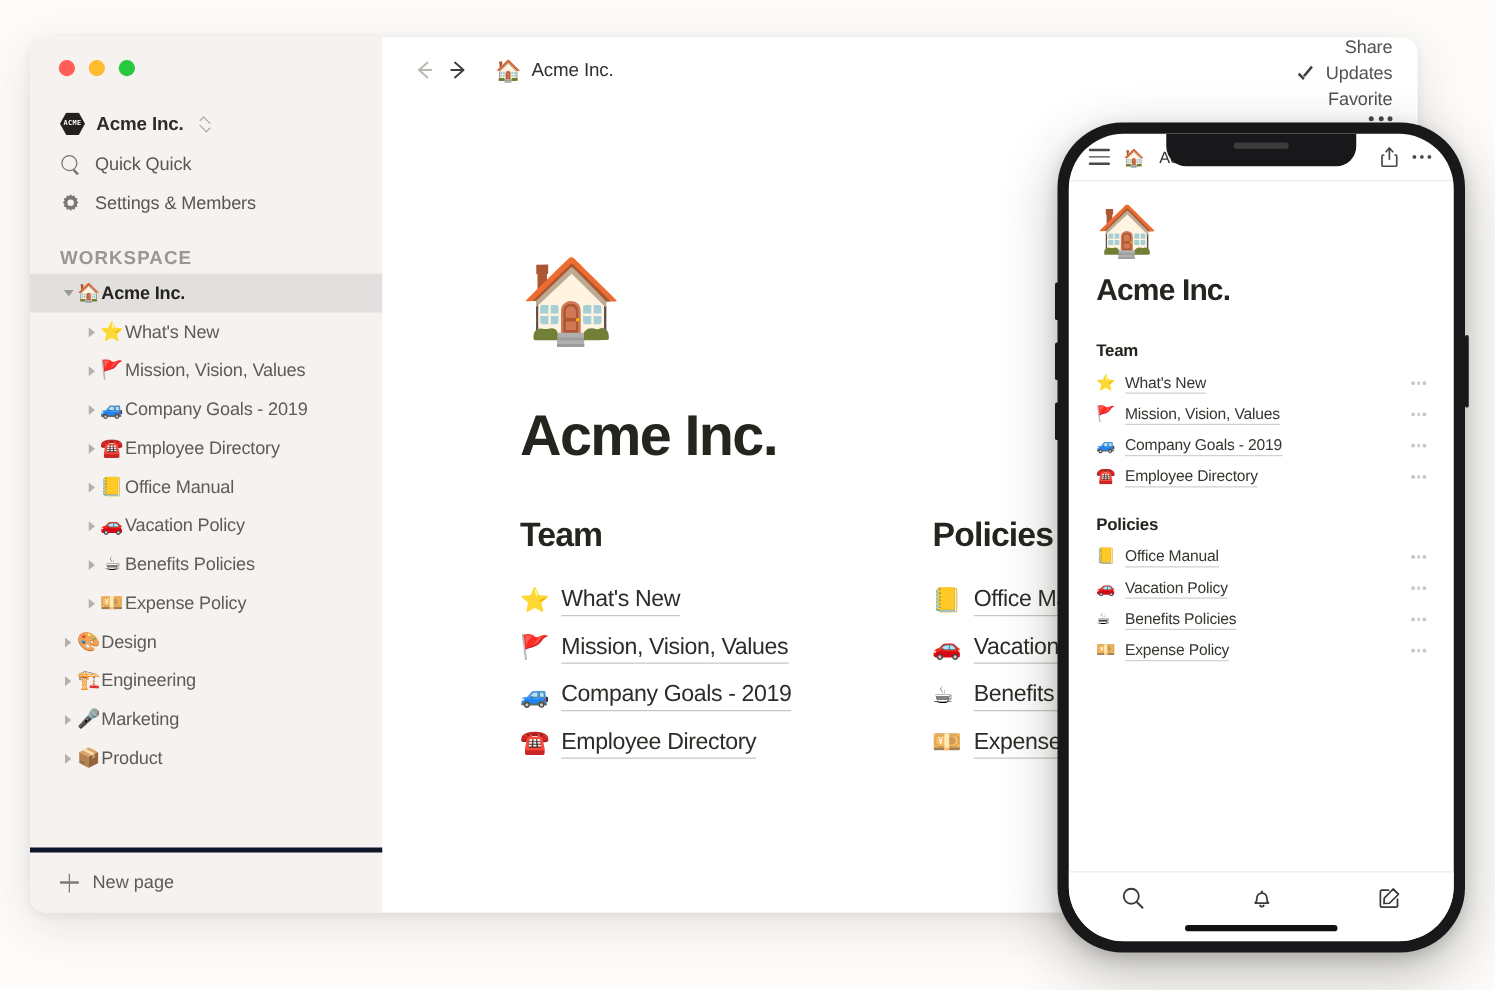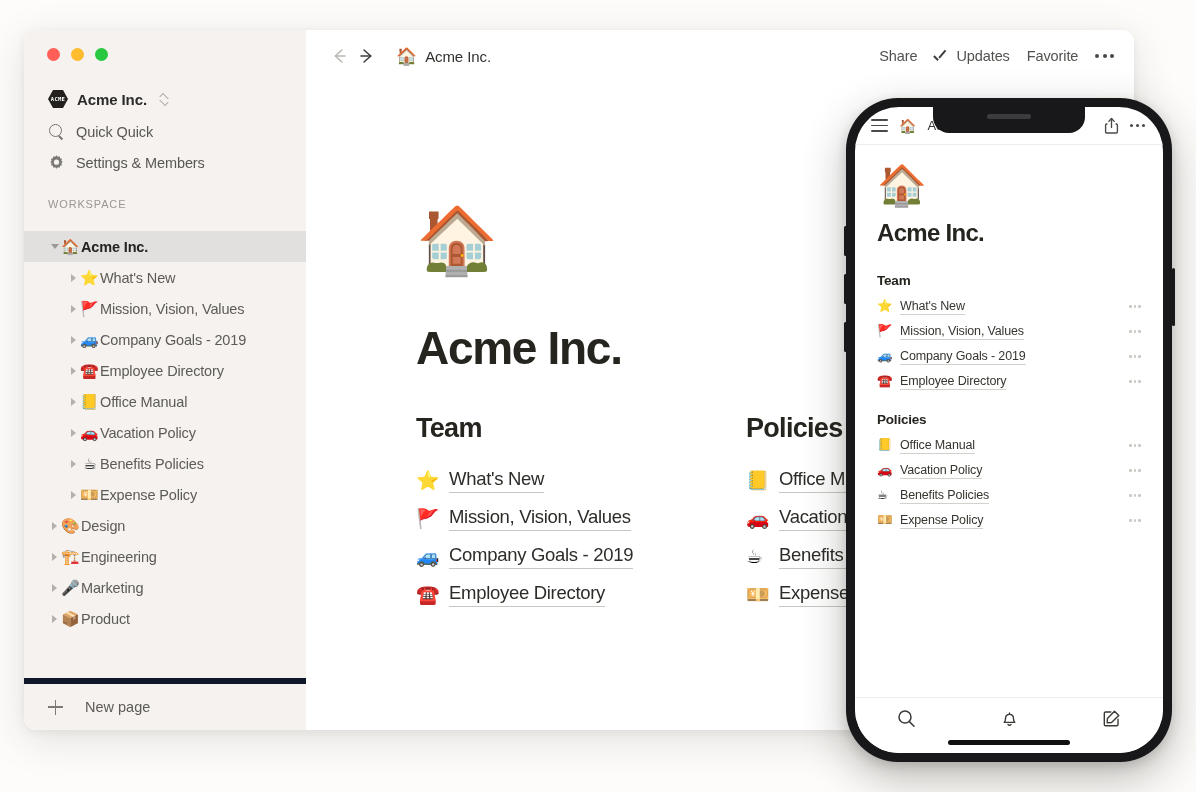--- a/index.html
+++ b/index.html
@@ -76,22 +76,22 @@
   .ico-search::before{content:'';position:absolute;left:1px;top:1px;width:11px;height:11px;border:1.6px solid #77756f;border-radius:50%;}
   .ico-search::after{content:'';position:absolute;left:11px;top:11.5px;width:5px;height:1.6px;background:#77756f;transform:rotate(45deg);transform-origin:left center;}
   
   .ico-clock::before{content:'';position:absolute;left:.5px;top:.5px;width:15px;height:15px;border:1.6px solid #25231f;border-radius:50%;}
   .ico-clock::after{content:'';position:absolute;left:7.4px;top:4px;width:1.5px;height:5px;background:#25231f;box-shadow:2px 4px 0 -0.2px #25231f;}
   
   .ico-gear{display:flex;align-items:center;justify-content:center;}
   .ico-gear svg{display:block;}
 
   .section-label {
-    font-size: 11px; font-weight: 400; letter-spacing: .85px;
-    color: #9a9792; padding-left: 24px; margin-top: 20px; margin-bottom: 21px;
+    font-size: 15px; font-weight: 700; letter-spacing: .85px;
+    color: #9a9792; padding-left: 24px; margin-top: 20px; margin-bottom: 4px;
   }
 
   .tree-row {
     display:flex; align-items:center; height: 31px; cursor: default;
   }
   .tree-row.selected { background: #e2e0de; }
   .tree-row .tri {
     width: 13px; flex: 0 0 13px; display:flex; align-items:center; justify-content:center;
   }
   .tri i {
@@ -103,42 +103,42 @@
     border-top: 5.5px solid #9c9994; border-bottom: 0;
   }
   .tree-row .emo { font-size: 15px; width: 20px; flex:0 0 20px; text-align:center; line-height:1; }
   .tree-row .txt { font-size: 14.5px; color: #5d5b57; letter-spacing: -.15px; white-space: nowrap; }
   .tree-row.bold .txt { color: #24231f; font-weight: 700; }
   .lvl1 { padding-left: 24px; }
   .lvl2 { padding-left: 43px; }
 
   .sb-spacer { flex: 1 1 auto; }
   .sb-footer {
-    border-top: 6px solid #0f172a; height: 52px;
-    display:flex; align-items:center; gap: 22px; padding-left: 24px;
+    border-top: 4px solid #0f172a; height: 52px;
+    display:flex; align-items:center; gap: 11px; padding-left: 24px;
   }
   .plus { position: relative; width: 15px; height: 15px; flex:0 0 15px; }
   .plus::before{content:'';position:absolute;left:0;top:6.8px;width:15px;height:1.6px;background:#7e7b76;}
   .plus::after{content:'';position:absolute;left:6.7px;top:0;width:1.6px;height:15px;background:#7e7b76;}
   .sb-footer .lbl { font-size: 14.5px; color: #5d5b57; }
 
   
   #main { flex: 1 1 auto; background: #fff; position: relative; overflow: hidden; }
   #topbar {
     height: 52px; display:flex; align-items:center; padding: 0 22px 0 22px;
     position: relative;
   }
   .arrow { width: 22px; height: 22px; position: relative; margin-right: 6px; }
   .arrow svg { display:block; }
   .crumb { display:flex; align-items:center; gap:8px; margin-left: 12px; }
   .crumb .emo { font-size: 17px; line-height:1; }
   .crumb .txt { font-size: 15px; color: #32302d; letter-spacing: -.1px; }
   .topbar-right {
     position: absolute; right: 20px; top: 0; height: 52px;
-    display:flex; align-items:center; gap: 17px;
+    display:flex; align-items:flex-end; gap: 5px; flex-direction: column;
   }
   .tb-item { font-size: 14.5px; color: #53514e; letter-spacing: -.1px; display:flex; align-items:center; gap:7px; }
   .check { width: 15px; height: 11px; position: relative; display:inline-block; }
   .check::before{content:'';position:absolute;left:0;top:4px;width:6px;height:1.7px;background:#3f3d3a;transform:rotate(45deg);transform-origin:left center;}
   .check::after{content:'';position:absolute;left:4.1px;top:6.4px;width:10px;height:1.7px;background:#3f3d3a;transform:rotate(-50deg);transform-origin:left center;}
   .dots3 { display:flex; gap:3.2px; align-items:center; }
   .dots3 b { width:4.1px; height:4.1px; border-radius:50%; background:#4a4845; display:block; }
 
   #page { padding: 125px 0 0 110px; position: relative; }
   .page-emoji { font-size: 66px; line-height: 1; margin-bottom: 48px; }

